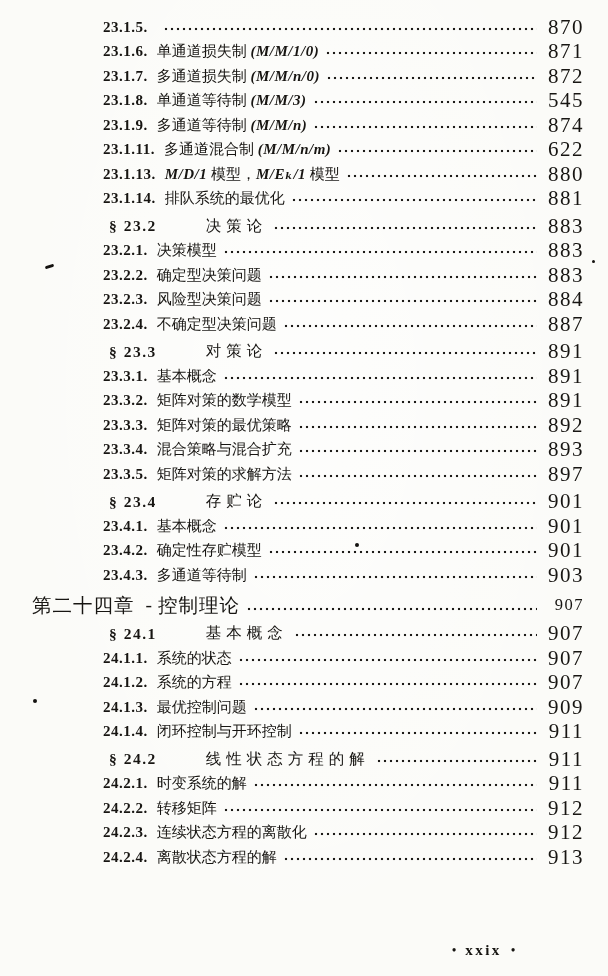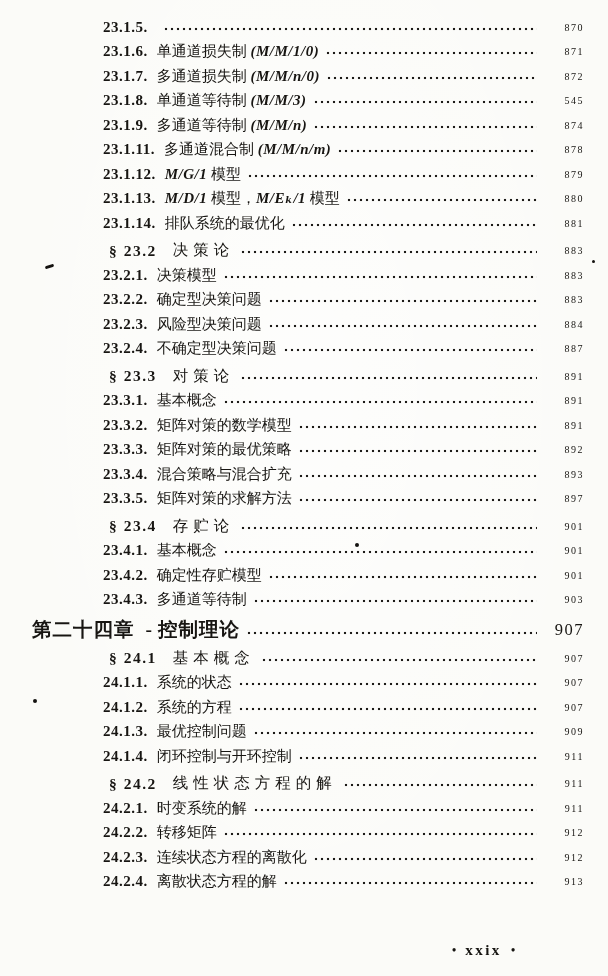--- a/index.html
+++ b/index.html
@@ -37,23 +37,23 @@
   }
   .row.sub { padding-left: 103px; }
   .row.sec { padding-left: 109px; margin-top: 3px; font-size: 15.5px; }
   .row.chap { padding-left: 32px; margin-top: 4px; height: 27px; }
   .num {
     font-weight: bold;
     margin-right: 9px;
     letter-spacing: 0.5px;
   }
   .sec .num { letter-spacing: 1.5px; margin-right: 16px; }
-  .sec .title { letter-spacing: 5px; }
+  .sec .title { letter-spacing: 5px; margin-left: 33px; }
   .chap .num, .chap .title, .chap .dash {
-    font-weight: bold;
+    font-weight: normal;
     font-size: 19.5px;
     letter-spacing: 1px;
   }
   .chap .dash { margin: 0 5px 0 2px; }
   .title i {
     font-style: italic;
     font-weight: 600;
     letter-spacing: 0.5px;
   }
   .leader {
@@ -64,21 +64,21 @@
     background-size: 6px 7px;
     background-repeat: repeat-x;
     min-width: 20px;
   }
   .chap .leader { margin-top: 8px; }
   .pageno {
     flex: 0 0 auto;
     width: 37px;
     text-align: right;
     letter-spacing: 1.5px;
-    font-size: 10px;
+    font-size: 21px;
   }
   .chap .pageno { font-size: 16.5px; }
   .footer {
     position: absolute;
     left: 452px;
     bottom: 17px;
     display: flex;
     align-items: center;
     gap: 9px;
     font-weight: bold;
@@ -135,28 +135,21 @@
 
       <span class="title"><span>多通道等待制 </span><i>(M/M/n)</i></span>
       <span class="leader"></span>
       <span class="pageno">874</span>
     </div>
       <div class="row sub">
       <span class="num">23.1.11.</span>
 
       <span class="title"><span>多通道混合制 </span><i>(M/M/n/m)</i></span>
       <span class="leader"></span>
-      <span class="pageno">878</span>
-    </div>
-      <div class="row sub">
-      <span class="num">23.1.12.</span>
-
-      <span class="title"><i>M/G/1</i><span> 模型</span></span>
-      <span class="leader"></span>
-      <span class="pageno">879</span>
+      <span class="pageno">622</span>
     </div>
       <div class="row sub">
       <span class="num">23.1.13.</span>
 
       <span class="title"><i>M/D/1</i><span> 模型，</span><i>M/Eₖ/1</i><span> 模型</span></span>
       <span class="leader"></span>
       <span class="pageno">880</span>
     </div>
       <div class="row sub">
       <span class="num">23.1.14.</span>

